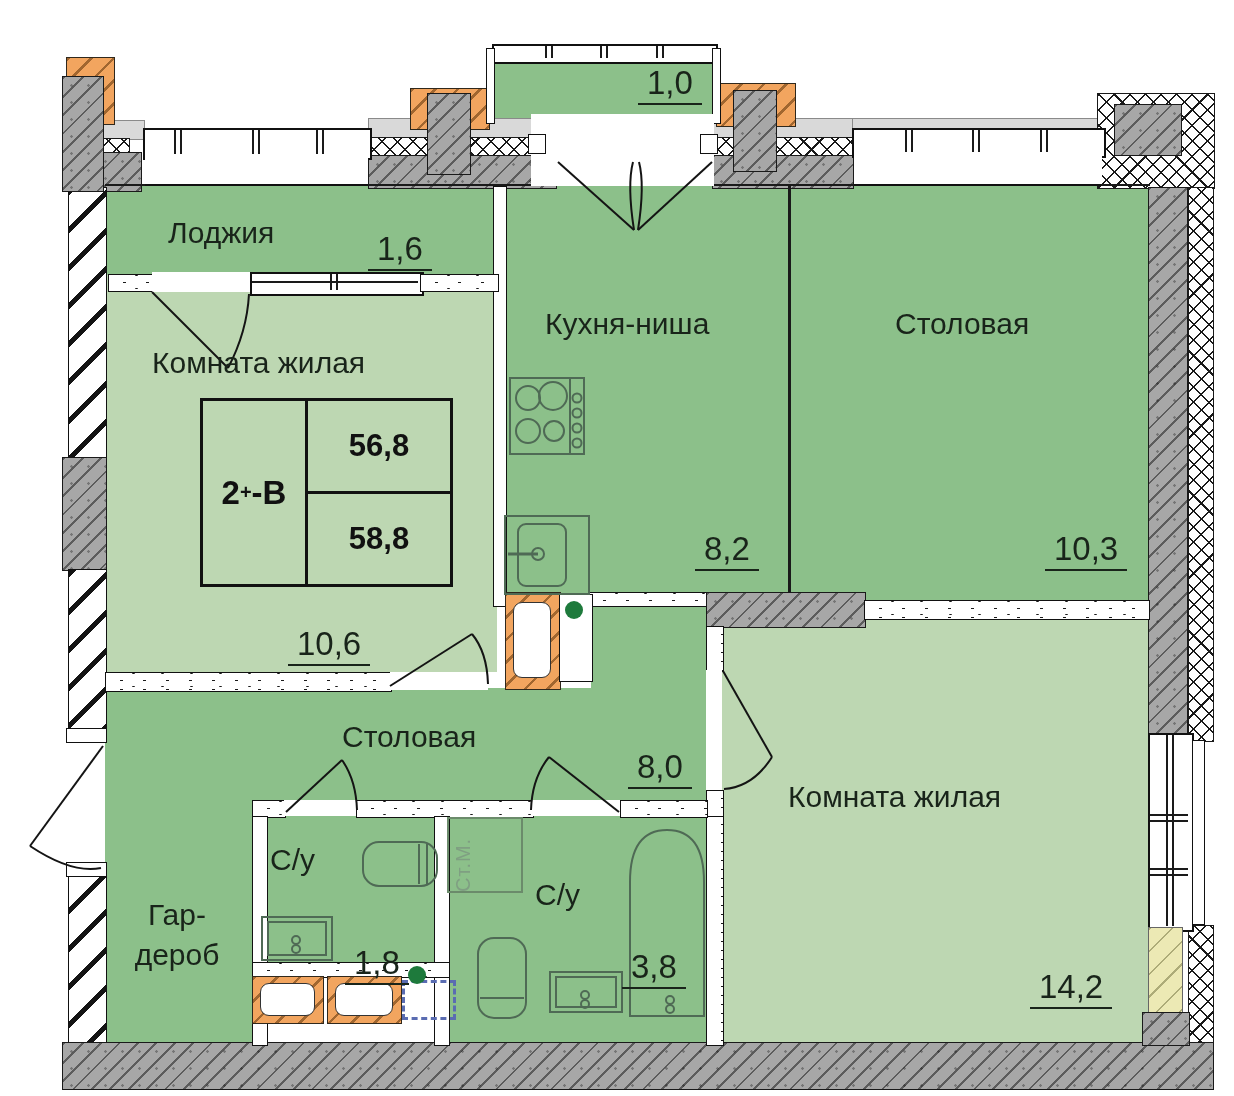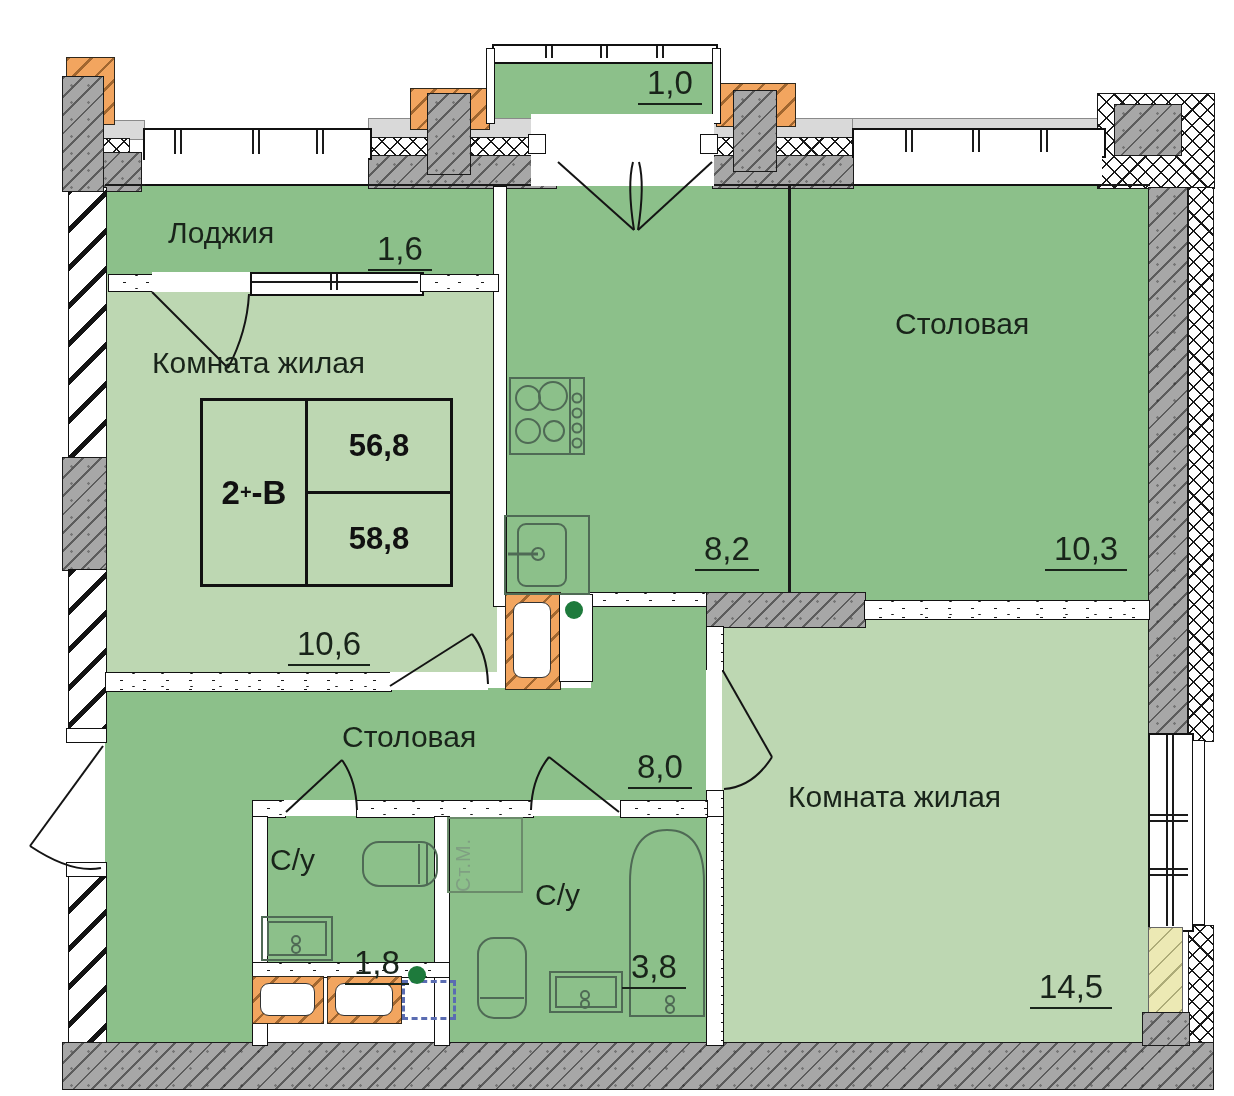--- a/index.html
+++ b/index.html
@@ -276,37 +276,42 @@
         <path d="M 772 757 Q 753 787 724 789"></path>
     </g>
   </svg>
 
   <div class="lbl" style="left:168px;top:216px">Лоджия</div>
   <div class="num" style="left:368px;top:230px">1,6</div>
 
   <div class="lbl" style="left:152px;top:346px">Комната жилая</div>
   <div class="num" style="left:288px;top:625px">10,6</div>
 
+  <div class="lbl" style="left:545px;top:307px">Кухня-ниша</div>
   <div class="num" style="left:695px;top:530px">8,2</div>
 
   <div class="lbl" style="left:895px;top:307px">Столовая</div>
   <div class="num" style="left:1045px;top:530px">10,3</div>
 
   <div class="lbl" style="left:342px;top:720px">Столовая</div>
   <div class="num" style="left:628px;top:748px">8,0</div>
 
+  <div class="lbl" style="left:108px;top:895px;width:138px;text-align:center;line-height:40px;white-space:normal">
+    <span>Гар-</span><br>
+    <span>дероб</span>
+  </div>
 
   <div class="lbl" style="left:270px;top:843px">С/у</div>
   <div class="num" style="left:345px;top:944px">1,8</div>
 
   <div class="lbl" style="left:535px;top:878px">С/у</div>
   <div class="num" style="left:622px;top:948px">3,8</div>
 
   <div class="lbl" style="left:788px;top:780px">Комната жилая</div>
-  <div class="num" style="left:1030px;top:968px">14,5</div>
+  <div class="num" style="left:1030px;top:968px">14,2</div>
 
   <div class="num" style="left:638px;top:64px">1,0</div>
 
   <div class="stm" style="left:452px;top:822px;height:70px">Ст.М.</div>
 
   <div class="spec">
     <div class="tcell">
       <span>2</span>
         <sup>+</sup>
         <span>-В</span>

